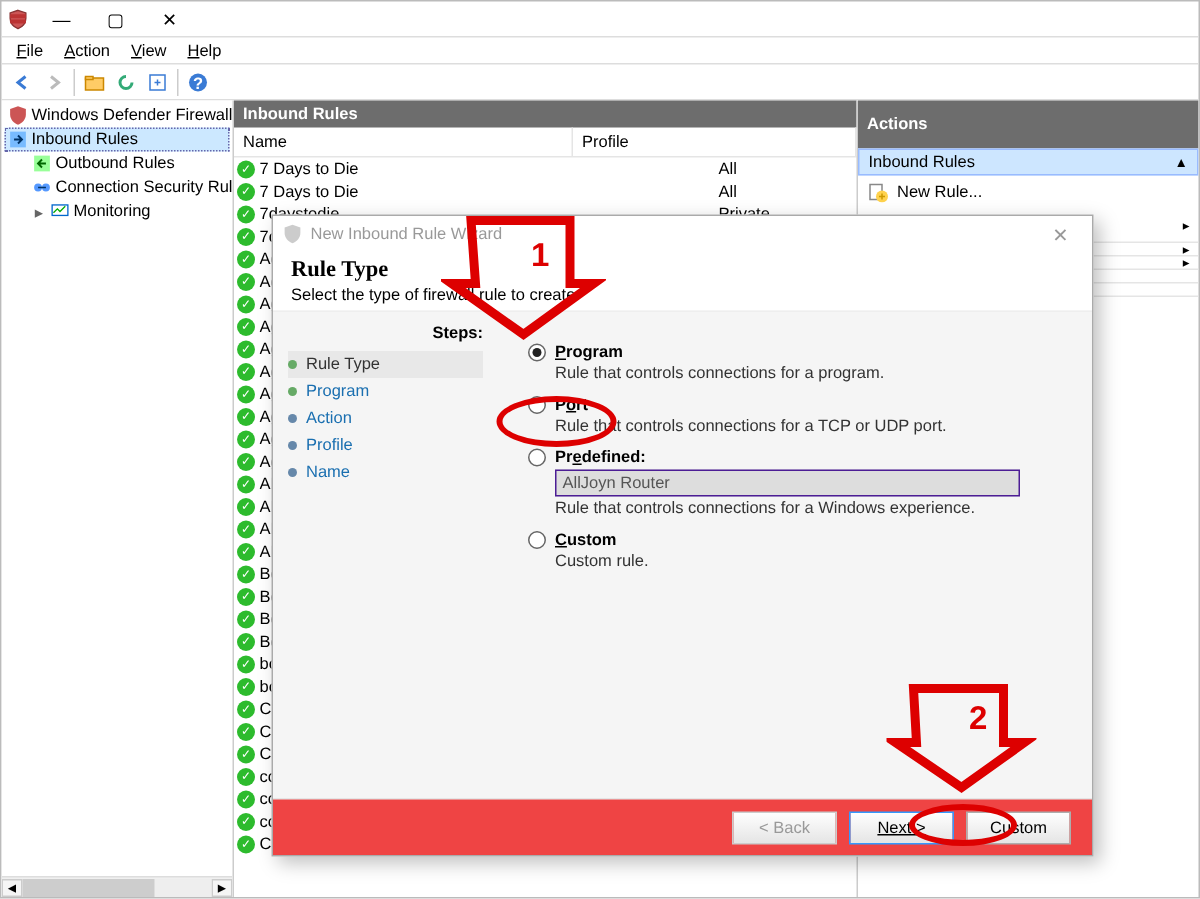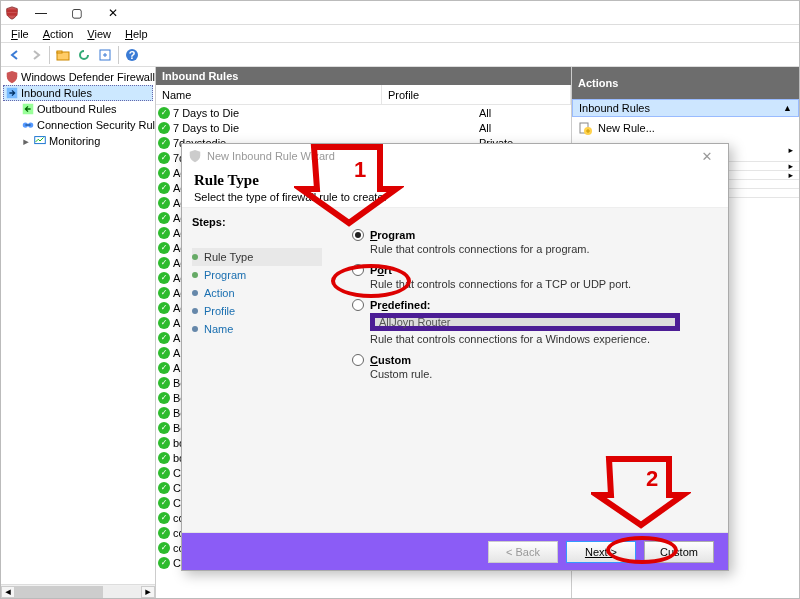--- a/index.html
+++ b/index.html
@@ -56,36 +56,36 @@
 
 .dialog { position:absolute; left:180px; top:142px; width:548px; height:428px; background:#fff; border:1px solid #aaa; box-shadow: 4px 4px 12px rgba(0,0,0,.25); display:flex; flex-direction:column;}
 .dlgtitle { height:24px; display:flex; align-items:center; padding:0 6px; color:#999; }
 .dlgtitle .shield { width:14px;height:14px;margin-right:5px;}
 .dlgtitle .x { margin-left:auto; width:30px; text-align:center; color:#999; font-size:13px;}
 .dlghead { padding: 4px 12px 4px 12px;}
 .dlghead h1 { font-size:15px; font-weight:600; color:#000; font-family:"Segoe UI";}
 .dlghead .sub { font-size:11px; margin-top:2px;}
 .dlgbody { flex:1; display:flex; border-top: 1px solid #eee; background:#f5f5f5;}
 .steps { width:150px; padding: 8px 10px; }
-.steps .sh { font-weight:bold; margin-bottom:20px;}
+.steps .sh { font-weight:bold; margin-bottom:6px;text-align:right;}
 .step { display:flex; align-items:center; gap:6px; padding:3px 0; color:#1a6fb0;}
 .step.active { background:#e8e8e8; color:#333;}
 .step .dot { width:6px;height:6px;border-radius:50%;background:#6a6;}
 .step.s2 .dot{background:#6a6;}
 .step.s3 .dot,.step.s4 .dot,.step.s5 .dot{background:#68a;}
 .stepcontent { flex:1; padding: 12px 14px; }
 .q { margin-bottom: 10px;}
 .opt { margin: 8px 0 2px 6px; display:flex; align-items:center; gap:6px;}
 .opt .r { width:12px;height:12px;border:1px solid #666;border-radius:50%;display:flex;align-items:center;justify-content:center;background:#fff;flex:none;margin-top:1px;}
 .opt .r.sel::after{content:"";width:6px;height:6px;border-radius:50%;background:#222;display:block;}
 .opt label { font-weight:bold; }
 .opt label u{text-decoration:underline;}
 .optdesc { margin: 0 0 6px 24px; color:#333;}
-.combo { margin:2px 0 2px 24px; width: 310px; height:18px; background:#ddd; border:5px solid #4c1d95; display:flex; align-items:center; padding: 0 4px; color:#555;}
-.dlgbtns { height:38px; display:flex; align-items:center; justify-content:flex-end; gap:8px; padding: 0 14px; border-top:1px solid #e5e5e5; background:#8b5cf6;}
+.combo { margin:2px 0 2px 24px; width: 310px; height:18px; background:#ddd; border:1px solid #4c1d95; display:flex; align-items:center; padding: 0 4px; color:#555;}
+.dlgbtns { height:38px; display:flex; align-items:center; justify-content:flex-end; gap:8px; padding: 0 14px; border-top:1px solid #e5e5e5; background:#ef4444;}
 .dlgbtn { min-width:70px; height:22px; border:1px solid #adadad; background:linear-gradient(#fefefe,#e5e5e5); display:flex; align-items:center; justify-content:center;}
 .dlgbtn.disabled { color:#999; border-color:#ccc;}
 .dlgbtn.primary { border-color:#3399ff;}
 .dlgbtn.primary span{text-decoration:underline;}
 
 
 .callout { position:absolute; pointer-events:none;}
 .arrowdown { fill:none; stroke:#d00; stroke-width:6; }
 .arrownum { fill:#d00; font-size:22px; font-weight:bold; font-family:Arial;}
 .redellipse { position:absolute; border:4px solid #d00; border-radius:50%;}

